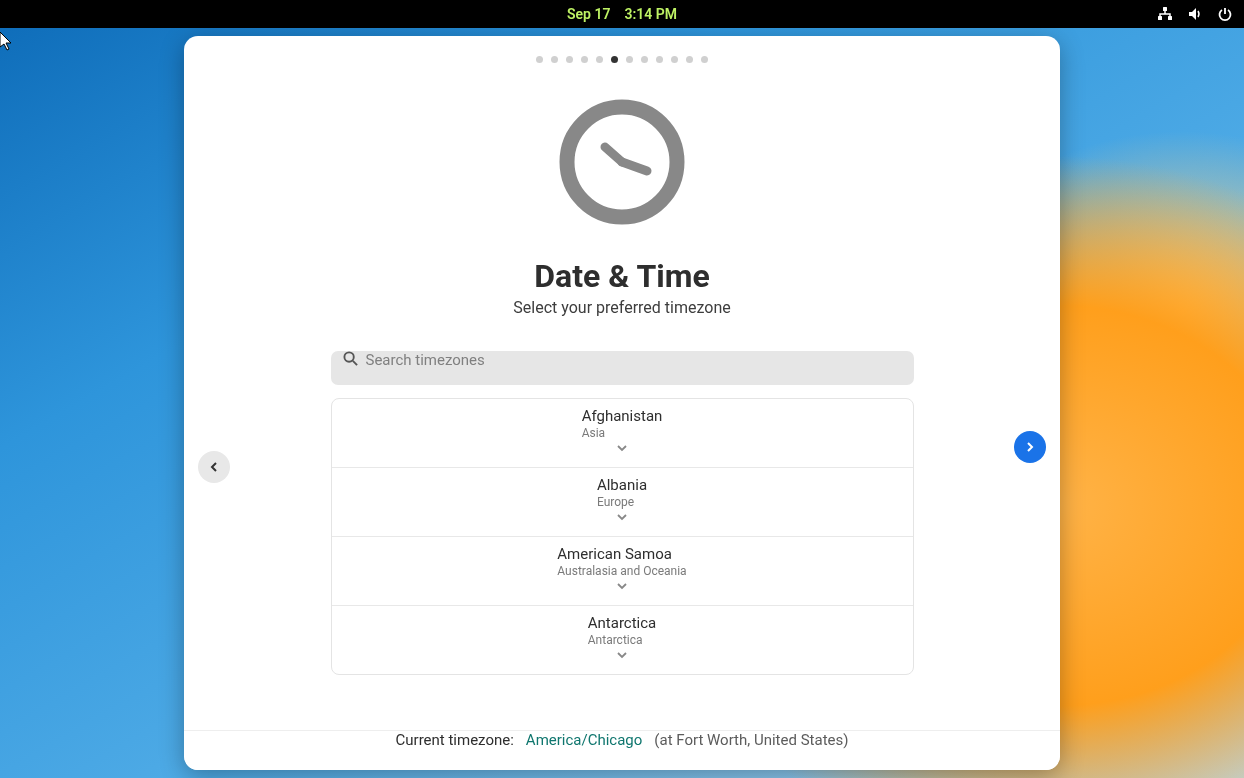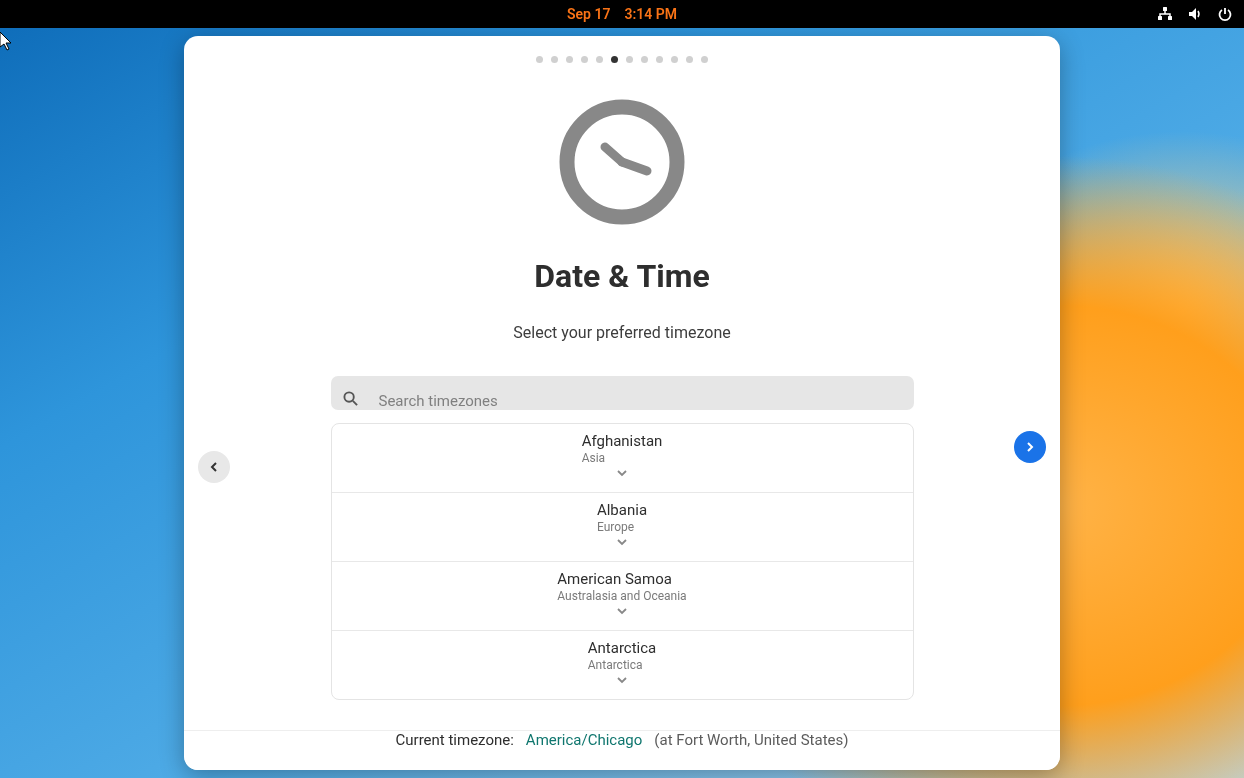--- a/index.html
+++ b/index.html
@@ -28,21 +28,21 @@
     .top-bar {
       position: absolute;
       top: 0;
       left: 0;
       right: 0;
       height: 28px;
       background: #000;
       display: flex;
       align-items: center;
       justify-content: center;
-      color: #f97316;
+      color: #bef264;
       font-size: 14px;
       font-weight: 600;
       z-index: 100;
     }
 
     .top-bar-datetime {
       display: flex;
       gap: 14px;
     }
 
@@ -113,38 +113,38 @@
     }
 
     .clock-icon {
       margin-bottom: 28px;
     }
 
     .page-title {
       font-size: 32px;
       font-weight: 700;
       color: #2e2e2e;
-      margin-bottom: 28px;
+      margin-bottom: 3px;
     }
 
     .page-subtitle {
       font-size: 16px;
       color: #3d3d3d;
       margin-bottom: 34px;
     }
 
     .search-box {
       width: 583px;
       height: 34px;
       background: #e6e6e6;
       border-radius: 7px;
       display: flex;
-      align-items: flex-end;
+      align-items: flex-start;
       padding: 0 12px;
-      gap: 21px;
+      gap: 8px;
       margin-bottom: 13px;
     }
 
     .search-box input {
       flex: 1;
       border: none;
       background: transparent;
       font-size: 15px;
       color: #333;
       outline: none;

